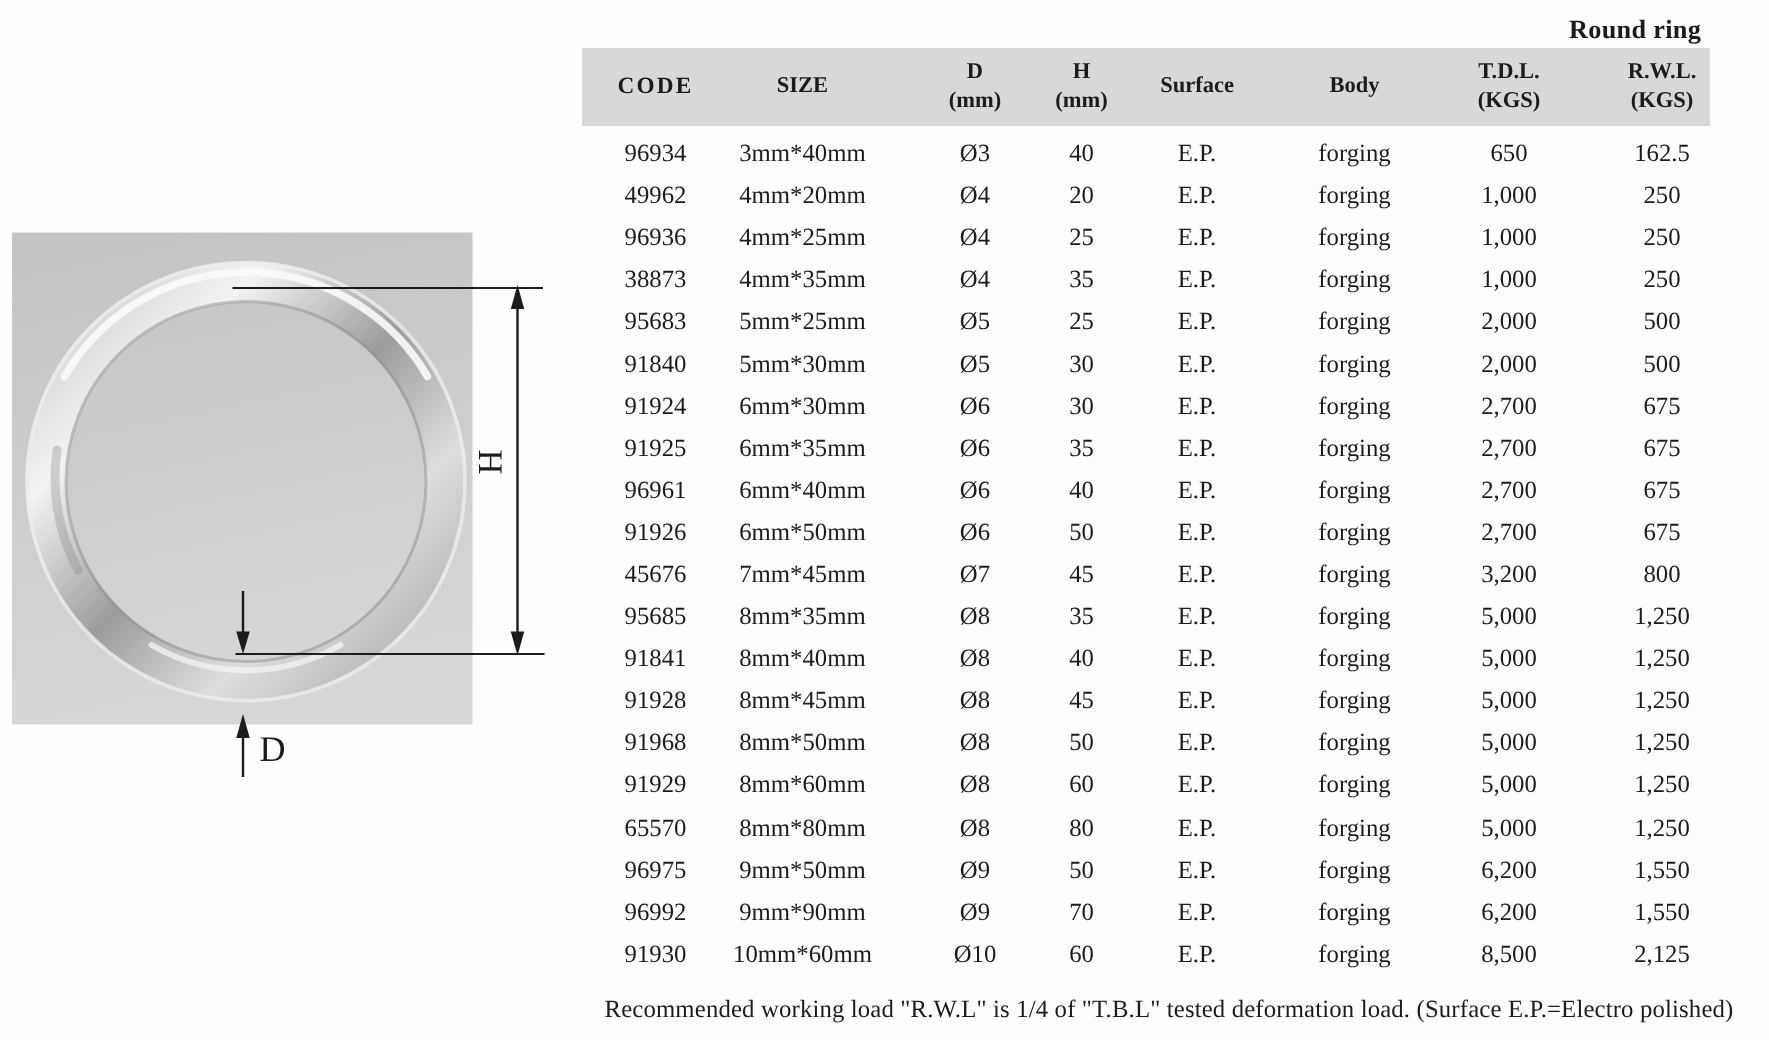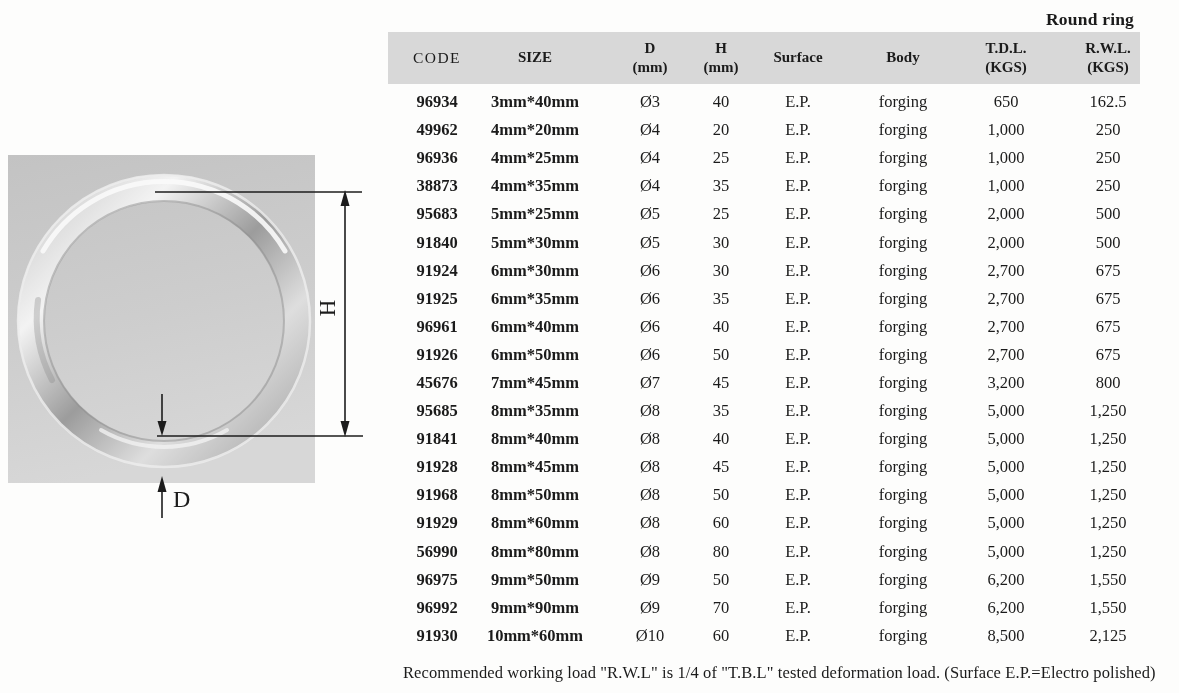--- a/index.html
+++ b/index.html
@@ -30,33 +30,33 @@
     grid-template-columns: 98px 98px 132px 10px 144px 66px 140px 64px;
     background: #d8d8d8;
     height: 52px;
     align-items: center;
   }
   .hcell {
     display: flex; flex-direction: column; justify-content: center; align-items: center;
     font-weight: bold; font-size: 15px; line-height: 1.3;
     white-space: nowrap; overflow: visible;
   }
-  .hcell.code-head { font-weight: normal; letter-spacing: 1.5px; font-size: 15.5px; }
+  .hcell.code-head { font-weight: bold; letter-spacing: 1.5px; font-size: 15.5px; }
   .tbody { margin-top: 4px; }
   .row {
     display: grid;
     grid-template-columns: 98px 98px 132px 10px 144px 66px 140px 64px;
     height: 28.1px;
     align-items: center;
   }
   .cell {
     display: flex; justify-content: center; align-items: center;
     font-size: 16.5px; white-space: nowrap; overflow: visible;
   }
-  .cell.c0, .cell.c1 { font-weight: bold; }
+  .cell.c0, .cell.c1 { font-weight: normal; }
 
   
   .footnote {
     position: absolute; left: 403px; top: 663px;
     font-size: 16.5px; white-space: nowrap; letter-spacing: 0.1px;
   }
 </style>
 </head>
 <body>
 
@@ -552,21 +552,21 @@
           </div>
           <div class="cell c6">
             <span>5,000</span>
           </div>
           <div class="cell c7">
             <span>1,250</span>
           </div>
         </div>
         <div class="row">
           <div class="cell c0">
-            <span>56990</span>
+            <span>65570</span>
           </div>
           <div class="cell c1">
             <span>8mm*80mm</span>
           </div>
           <div class="cell c2">
             <span>Ø8</span>
           </div>
           <div class="cell c3">
             <span>80</span>
           </div>

